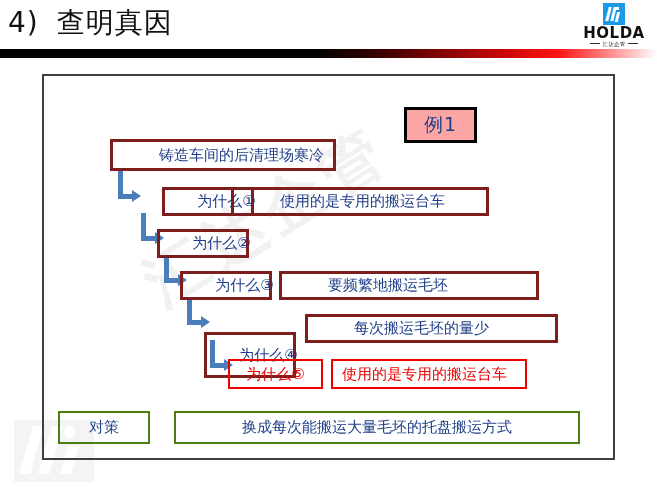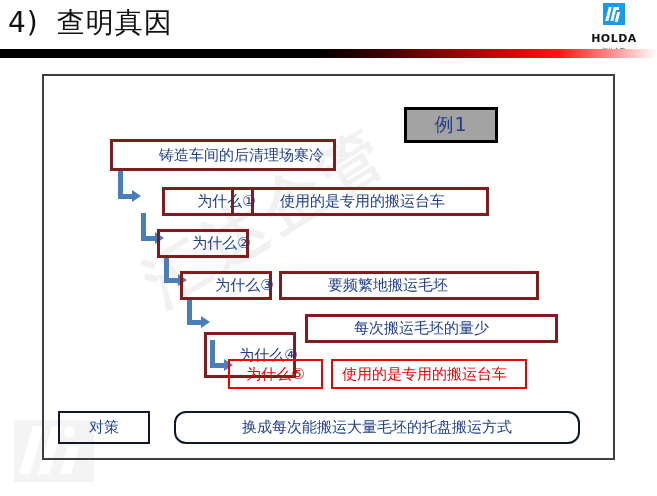--- a/index.html
+++ b/index.html
@@ -83,26 +83,26 @@
   #logo-mark .b2 { left: 8.5px;top: 4px;  width: 2.6px; height: 14px; }
   #logo-mark .b3 { left: 13px; top: 8.5px;width: 2.6px; height: 9.5px; }
   #logo-mark .dot {
     position: absolute;
     left: 13.4px; top: 4px;
     width: 2.6px; height: 2.6px;
     background: #ffffff;
     transform: none;
   }
   #logo-word {
-    font-size: 11px;
+    font-size: 15px;
     font-weight: bold;
     letter-spacing: 0.5px;
     color: #111111;
     line-height: 14px;
-    margin-top: 7px;
+    margin-top: 1px;
     font-family: "DejaVu Sans", sans-serif;
   }
   #logo-sub {
     font-size: 5.5px;
     color: #222222;
     line-height: 8px;
     letter-spacing: 0.3px;
     white-space: nowrap;
   }
   #logo-sub .dash {
@@ -174,29 +174,29 @@
     white-space: nowrap;
     z-index: 3;
     font-family: "DejaVu Sans", "Liberation Sans", sans-serif;
   }
 
   
   #example-badge {
     position: absolute;
     left: 404px;
     top: 107px;
-    width: 94px;
+    width: 73px;
     height: 36px;
     border: 3px solid #000000;
     box-sizing: border-box;
     display: flex;
     align-items: center;
     justify-content: center;
     z-index: 3;
-    background: #a3a3a3;
+    background: #fca5a5;
   }
   #example-badge span {
     font-size: 19px;
     color: #1f3f88;
     font-family: "DejaVu Sans", sans-serif;
     letter-spacing: 1px;
   }
 
   
   .box {
@@ -206,21 +206,21 @@
     align-items: center;
     background: transparent;
     z-index: 3;
     font-size: 15px;
     color: #1f3f88;
     font-family: "DejaVu Sans", "Liberation Sans", sans-serif;
     white-space: nowrap;
   }
   .box.blue  { border: 3px solid #7f1d1d; padding-left: 37px; }
   .box.red   { border: 2px solid #ee0000; color: #ee0000; }
-  .box.gray  { border: 2px solid #0f172a; }
+  .box.gray  { border: 2px solid #4d7c0f; }
   .box.center{ justify-content: center; }
   .box .txt { padding-left: 9px; }
   .box.center .txt { padding-left: 0; }
 
   
   .conn {
     position: absolute;
     z-index: 2;
   }
   .conn .v {
@@ -345,17 +345,17 @@
   <div class="box blue" style="left:305px; top:314px; width:253px; height:29px;">
     <span class="txt">每次搬运毛坯的量少</span>
   </div>
   <div class="box red" style="left:331px; top:359px; width:196px; height:30px;">
     <span class="txt">使用的是专用的搬运台车</span>
   </div>
 
   <div class="box gray center" style="left:58px; top:411px; width:92px; height:33px;">
     <span class="txt">对策</span>
   </div>
-  <div class="box gray center" style="left:174px; top:411px; width:406px; height:33px;border-radius:12px;">
+  <div class="box gray center" style="left:174px; top:411px; width:406px; height:33px;">
     <span class="txt">换成每次能搬运大量毛坯的托盘搬运方式</span>
   </div>
 
 </div>
 
 </body></html>

